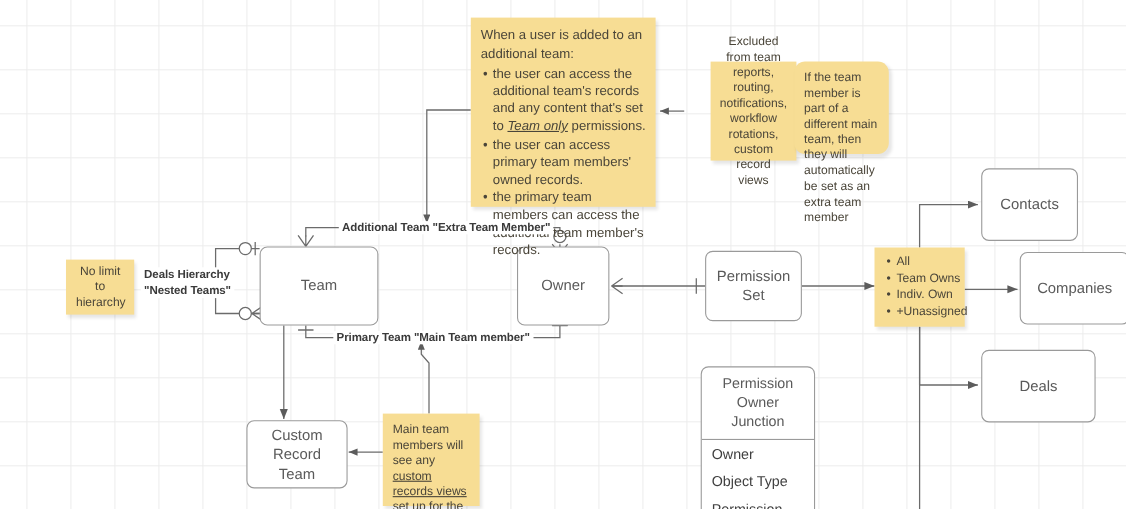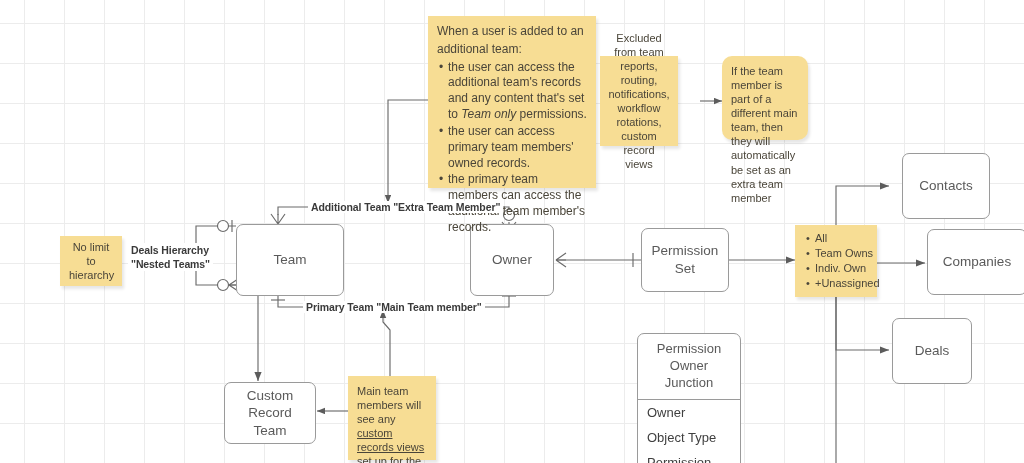--- a/index.html
+++ b/index.html
@@ -64,21 +64,21 @@
     position: relative;
     margin: 0 0 1px 0;
   }
   .note ul li::before {
     content: "\2022";
     position: absolute;
     left: -9px;
     top: 0;
   }
   .note .title-line { margin-bottom: 2px; }
-  .note em { font-style: italic; }
+  .note em { font-style: italic; text-decoration: underline; }
   .note u { text-decoration: underline; }
 
   .edge-label {
     position: absolute;
     font-size: 10.5px;
     font-weight: bold;
     color: #3a3a3a;
     background: #ffffff;
     padding: 0 3px;
     white-space: nowrap;
@@ -186,29 +186,29 @@
     <span>Permission</span>
     <span>Set</span>
   </div>
 
   <div class="entity" style="left:224px; top:382px; width:92px; height:62px; flex-direction:column;">
     <span>Custom</span>
     <span>Record</span>
     <span>Team</span>
   </div>
 
-  <div class="entity" style="left:892px; top:153px; width:88px; height:66px;margin-left:10px;">
+  <div class="entity" style="left:892px; top:153px; width:88px; height:66px;">
     <span>Contacts</span>
   </div>
 
   <div class="entity" style="left:927px; top:229px; width:100px; height:66px;">
     <span>Companies</span>
   </div>
 
-  <div class="entity" style="left:892px; top:318px; width:80px; height:66px;">
+  <div class="entity" style="left:892px; top:318px; width:104px; height:66px;">
     <span>Deals</span>
   </div>
 
   <div class="junction" style="left:637px; top:333px; width:104px;">
     <div class="jt-head">
       <div>Permission</div>
       <div>Owner Junction</div>
     </div>
     <div class="jt-row">Owner</div>
     <div class="jt-row">Object Type</div>
@@ -232,21 +232,21 @@
   <div class="note" style="left:428px; top:16px; width:168px; height:172px; font-size:12px; line-height:1.32;">
     <div class="title-line">When a user is added to an</div>
     <div class="title-line">additional team:</div>
     <ul>
       <li><span>the user can access the additional team's records and any content that's set to </span><em>Team only</em><span> permissions.</span></li>
       <li>the user can access primary team members' owned records.</li>
       <li>the primary team members can access the additional team member's records.</li>
     </ul>
   </div>
 
-  <div class="note centered" style="left:600px; top:56px; width:78px; height:90px; display:flex; align-items:center; justify-content:center;">
+  <div class="note centered" style="left:646px; top:56px; width:78px; height:90px; display:flex; align-items:center; justify-content:center;">
     <div>Excluded from team reports, routing, notifications, workflow rotations, custom record views</div>
   </div>
 
   <div class="note" style="left:722px; top:56px; width:86px; height:84px;border-radius:10px;">
     <div>If the team member is part of a different main team, then they will automatically be set as an extra team member</div>
   </div>
 
   <div class="note" style="left:795px; top:225px; width:82px; height:72px; display:flex; align-items:center;">
     <ul>
       <li>All</li>

